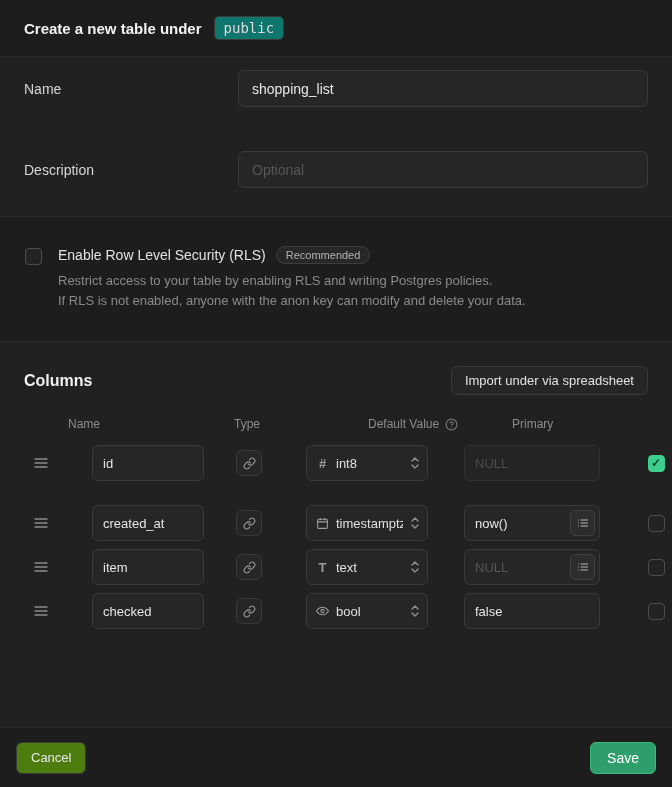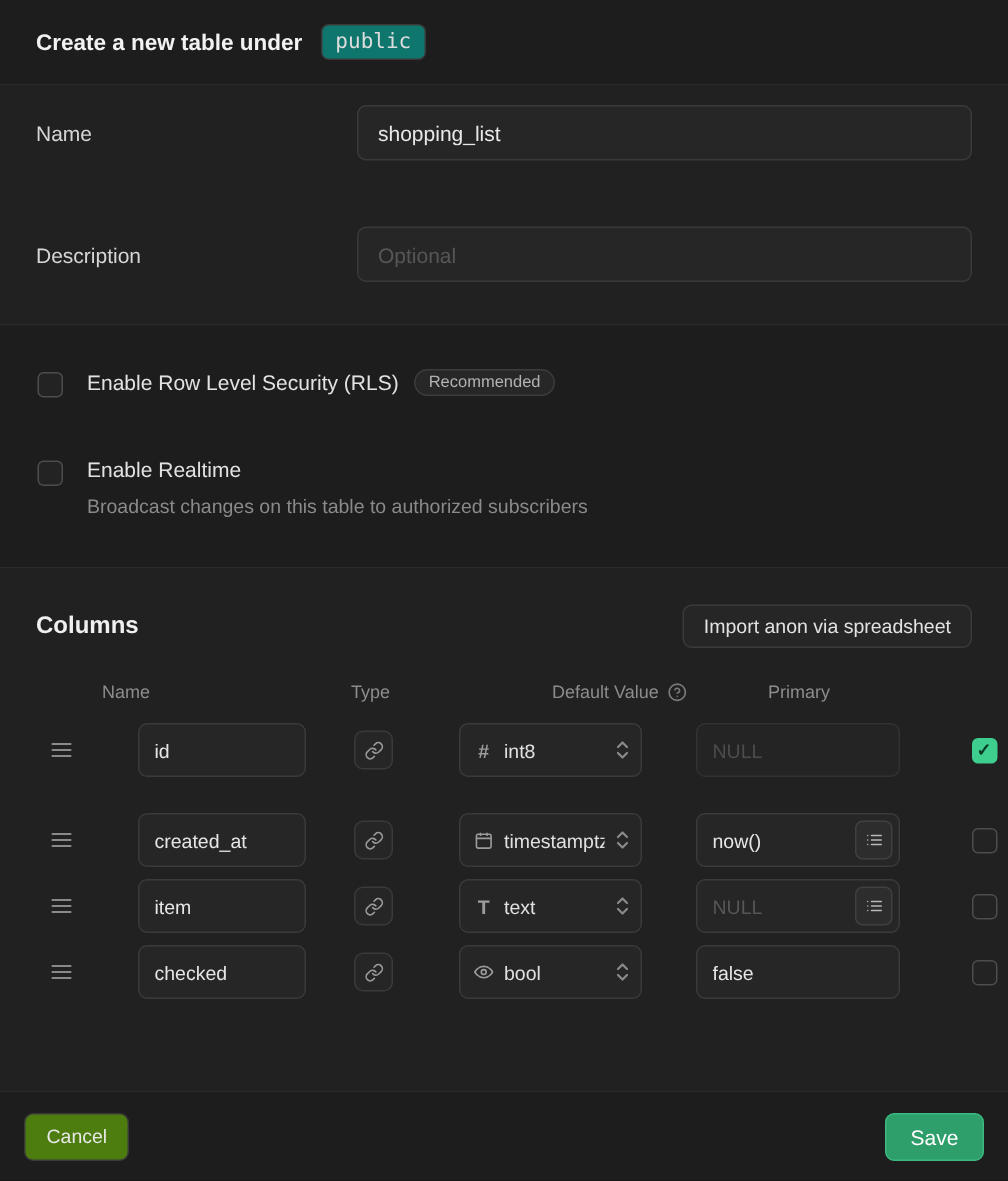--- a/index.html
+++ b/index.html
@@ -115,37 +115,32 @@
   </div>
 
   <div class="section-toggles">
     <div class="toggle-block">
       <span class="checkbox"></span>
       <div>
         <div class="toggle-title-row">
           <span class="toggle-title">Enable Row Level Security (RLS)</span>
           <span class="rec-badge">Recommended</span>
         </div>
-      </div>
-    </div>
-    <div class="toggle-block">
-      <span class="checkbox"></span>
-      <div>
-        <div class="toggle-title-row">
-          <span class="toggle-title">Enable Realtime</span>
+        <div class="toggle-desc">
+          <div>Restrict access to your table by enabling RLS and writing Postgres policies.</div>
+          <div>If RLS is not enabled, anyone with the anon key can modify and delete your data.</div>
         </div>
-        <div class="toggle-desc">Broadcast changes on this table to authorized subscribers</div>
       </div>
     </div>
   </div>
 
   <div class="section-columns">
     <div class="columns-head">
       <span class="columns-title">Columns</span>
-      <button class="import-btn">Import anon via spreadsheet</button>
+      <button class="import-btn">Import under via spreadsheet</button>
     </div>
 
     <div class="col-headers">
       <span class="hdr-spacer"></span>
       <span class="h-name">Name</span>
       <span class="h-type">Type</span>
       <span class="h-default">
         <span>Default Value</span>
         <span class="help-ico">
             <svg width="13" height="13" viewBox="0 0 24 24" fill="none" stroke="currentColor" stroke-width="2">

